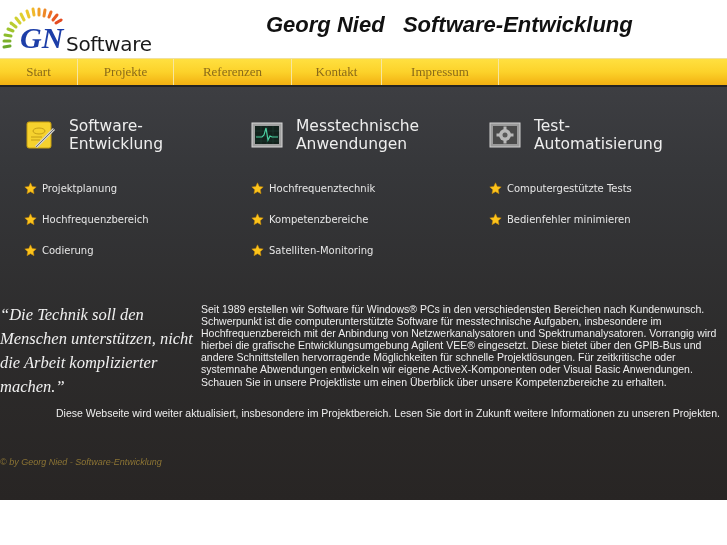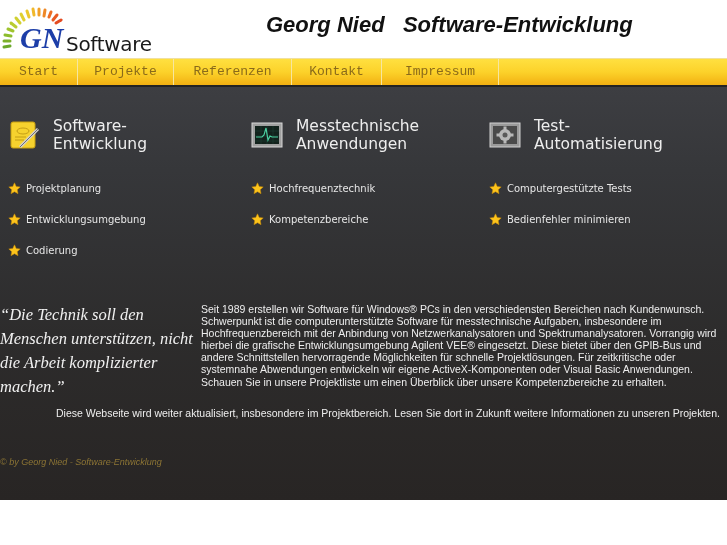--- a/index.html
+++ b/index.html
@@ -7,34 +7,34 @@
     body { font-family: "DejaVu Sans", sans-serif; position: relative; }
 
     .header { position: absolute; left: 0; top: 0; width: 727px; height: 58px; background: #ffffff; }
     .logo { position: absolute; left: 0; top: 2px; width: 150px; height: 54px; }
     .logo-text { position: absolute; left: 66px; top: 30px; font-family: "DejaVu Sans", sans-serif; font-size: 20px; color: #1a1a1a; letter-spacing: -0.3px; }
     .site-title { position: absolute; left: 266px; top: 12px; font-family: "Liberation Sans", sans-serif; font-weight: bold; font-style: italic; font-size: 22px; color: #111111; white-space: pre; text-align: right; }
 
     .nav { position: absolute; left: 0; top: 58px; width: 727px; height: 27px;
       background: linear-gradient(to bottom, #ffe040 0%, #fcd22a 50%, #f2b012 100%);
       border-top: 1px solid #f0e0a0; display: flex; }
-    .nav-item { height: 40px; line-height: 26px; text-align: center; font-family: Liberation Mono, monospace;
+    .nav-item { height: 40px; line-height: 26px; text-align: center; font-family: Liberation Serif, serif;
       font-size: 13px; color: #8a6a1a; border-right: 1px solid #f6e6a0; cursor: pointer; }
     .nav-item.w1 { width: 78px; }
     .nav-item.w2 { width: 96px; }
     .nav-item.w3 { width: 118px; }
     .nav-item.w4 { width: 90px; }
     .nav-item.w5 { width: 117px; }
 
     .main { position: absolute; left: 0; top: 85px; width: 727px; height: 415px;
       background: linear-gradient(to bottom, #3d3e42 0%, #36373a 20%, #2d2c2c 60%, #282524 100%);
       border-top: 2px solid #232323; }
 
     .col { position: absolute; top: 30px; width: 240px; }
-    .col.c1 { left: 8px; }
+    .col.c1 { left: 24px; }
     .col.c2 { left: 251px; }
     .col.c3 { left: 489px; }
     .col-head { height: 40px; position: relative; }
     .col-icon { position: absolute; left: 0; top: 2px; width: 32px; height: 32px; }
     .col-title { position: absolute; left: 45px; top: 0; font-family: "DejaVu Sans", sans-serif; font-size: 15.5px; line-height: 18px; color: #eeeeee; white-space: pre; }
 
     .bullets { position: absolute; top: 64px; left: 0; width: 240px; }
     .bullet { position: relative; padding-left: 18px; font-family: "DejaVu Sans", sans-serif; font-size: 10px; line-height: 16px; color: #e6e6e6; margin-bottom: 15px; }
     .bullet .star { position: absolute; left: 0; top: 50%; margin-top: -7px; width: 13px; height: 13px; }
 
@@ -99,21 +99,21 @@
       <div class="bullet">
         <svg class="star" viewBox="0 0 24 24">
             <path d="M12 1.5l3.2 6.8 7.3.9-5.4 5 1.4 7.3L12 17.9l-6.5 3.6 1.4-7.3-5.4-5 7.3-.9z" fill="#fcc41c" stroke="#c88a08" stroke-width="1"></path>
           </svg>
         <span>Projektplanung</span>
       </div>
       <div class="bullet">
         <svg class="star" viewBox="0 0 24 24">
             <path d="M12 1.5l3.2 6.8 7.3.9-5.4 5 1.4 7.3L12 17.9l-6.5 3.6 1.4-7.3-5.4-5 7.3-.9z" fill="#fcc41c" stroke="#c88a08" stroke-width="1"></path>
           </svg>
-        <span>Entwicklungsumgebung</span>
+        <span>Hochfrequenzbereich</span>
       </div>
       <div class="bullet">
         <svg class="star" viewBox="0 0 24 24">
             <path d="M12 1.5l3.2 6.8 7.3.9-5.4 5 1.4 7.3L12 17.9l-6.5 3.6 1.4-7.3-5.4-5 7.3-.9z" fill="#fcc41c" stroke="#c88a08" stroke-width="1"></path>
           </svg>
         <span>Codierung</span>
       </div>
     </div>
   </div>
 
@@ -140,20 +140,26 @@
         <svg class="star" viewBox="0 0 24 24">
             <path d="M12 1.5l3.2 6.8 7.3.9-5.4 5 1.4 7.3L12 17.9l-6.5 3.6 1.4-7.3-5.4-5 7.3-.9z" fill="#fcc41c" stroke="#c88a08" stroke-width="1"></path>
           </svg>
         <span>Hochfrequenztechnik</span>
       </div>
       <div class="bullet">
         <svg class="star" viewBox="0 0 24 24">
             <path d="M12 1.5l3.2 6.8 7.3.9-5.4 5 1.4 7.3L12 17.9l-6.5 3.6 1.4-7.3-5.4-5 7.3-.9z" fill="#fcc41c" stroke="#c88a08" stroke-width="1"></path>
           </svg>
         <span>Kompetenzbereiche</span>
+      </div>
+      <div class="bullet">
+        <svg class="star" viewBox="0 0 24 24">
+            <path d="M12 1.5l3.2 6.8 7.3.9-5.4 5 1.4 7.3L12 17.9l-6.5 3.6 1.4-7.3-5.4-5 7.3-.9z" fill="#fcc41c" stroke="#c88a08" stroke-width="1"></path>
+          </svg>
+        <span>Satelliten-Monitoring</span>
       </div>
     </div>
   </div>
 
   <div class="col c3">
     <div class="col-head">
       <svg class="col-icon" viewBox="0 0 32 32">
         <rect x="1" y="4" width="30" height="24" fill="#9a9a9a" stroke="#d0d0d0" stroke-width="1"></rect>
         <rect x="4" y="7" width="24" height="18" fill="#4a4a4a"></rect>
         <g fill="#b8b8b8">

